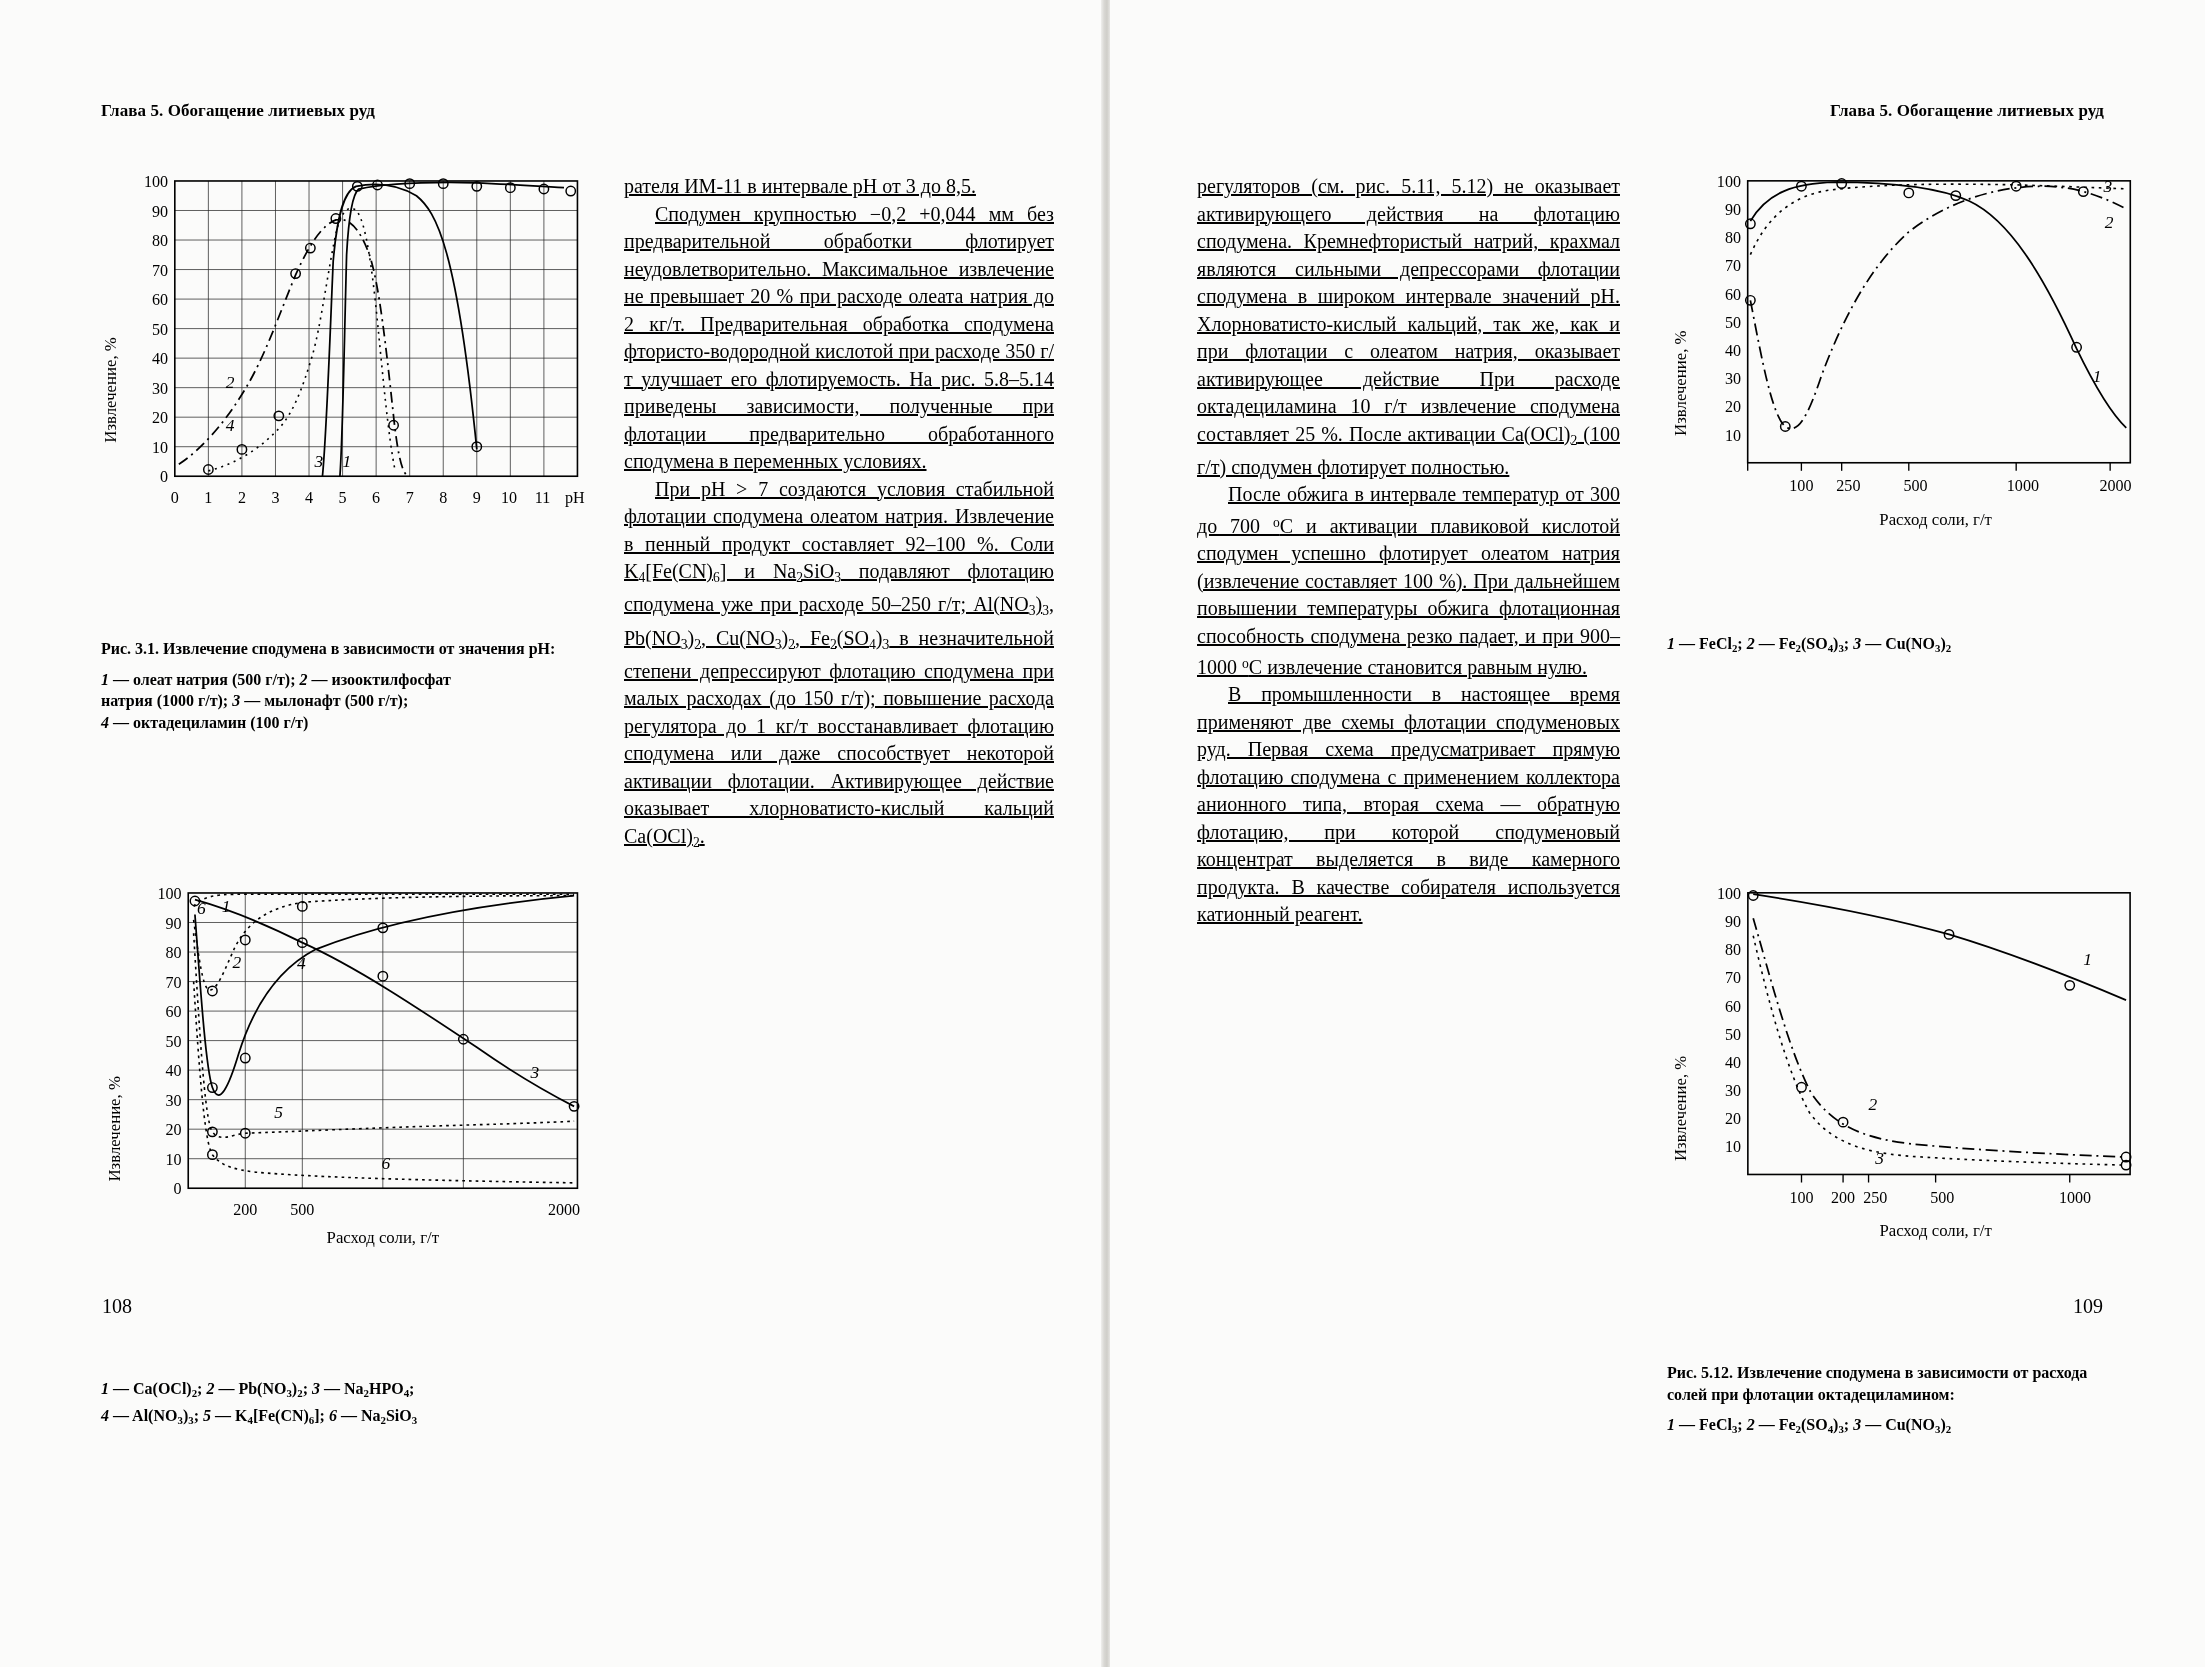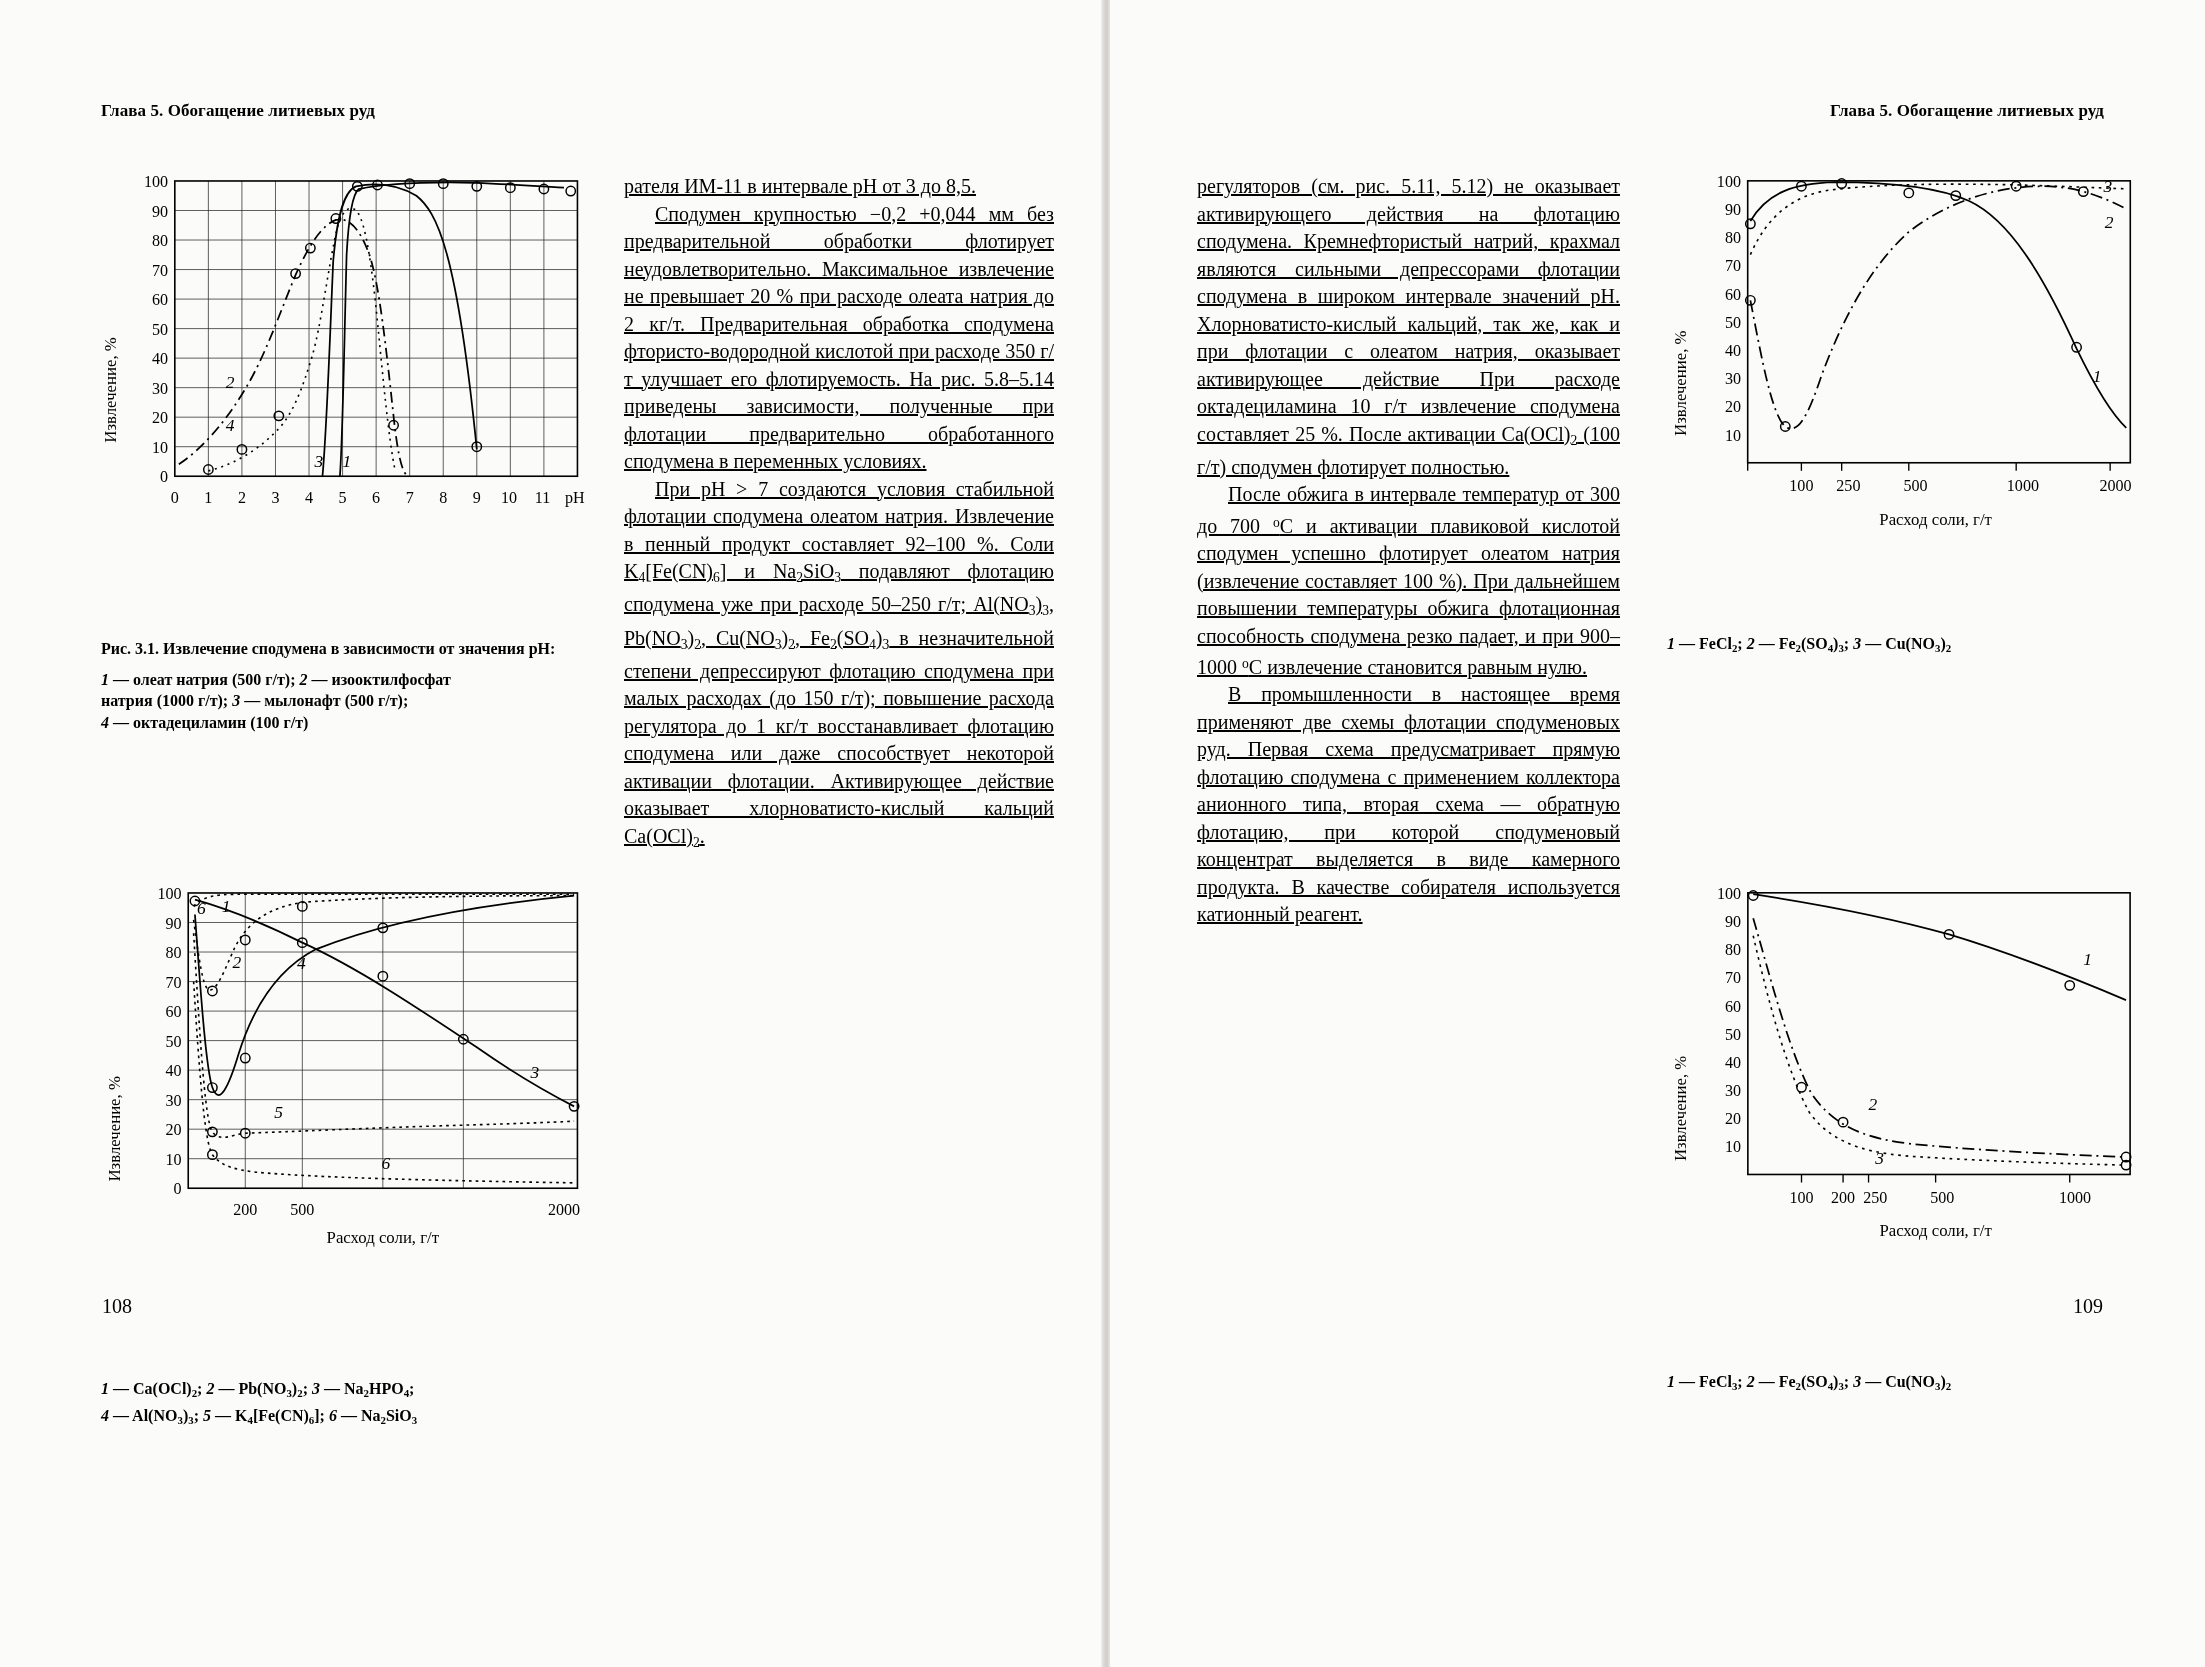--- a/index.html
+++ b/index.html
@@ -367,20 +367,21 @@
               <circle cx="684" cy="434" r="7"></circle>
           <circle cx="684" cy="446" r="7"></circle>
         </g>
         <text class="curvelab" x="620" y="148">1</text>
         <text class="curvelab" x="300" y="364">2</text>
         <text class="curvelab" x="310" y="444">3</text>
       </svg>
     </div>
 
     <div class="figcap" style="left:557px;top:1362px;width:463px;">
+      <div>Рис. 5.12. Извлечение сподумена в зависимости от расхода солей при флотации октадециламином:</div>
       <div style="height:9.4px;"></div>
       <div><i>1</i> — FeCl<sub>3</sub>; <i>2</i> — Fe<sub>2</sub>(SO<sub>4</sub>)<sub>3</sub>; <i>3</i> — Cu(NO<sub>3</sub>)<sub>2</sub></div>
     </div>
 
   </div>
  </div>
 </div>
 
 
 </body></html>

